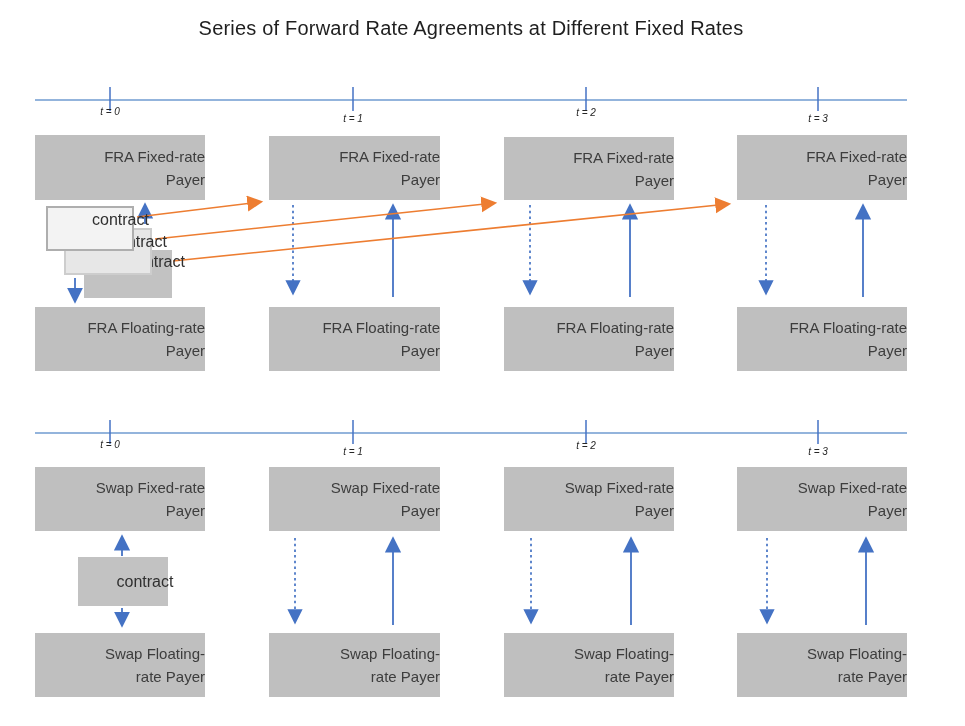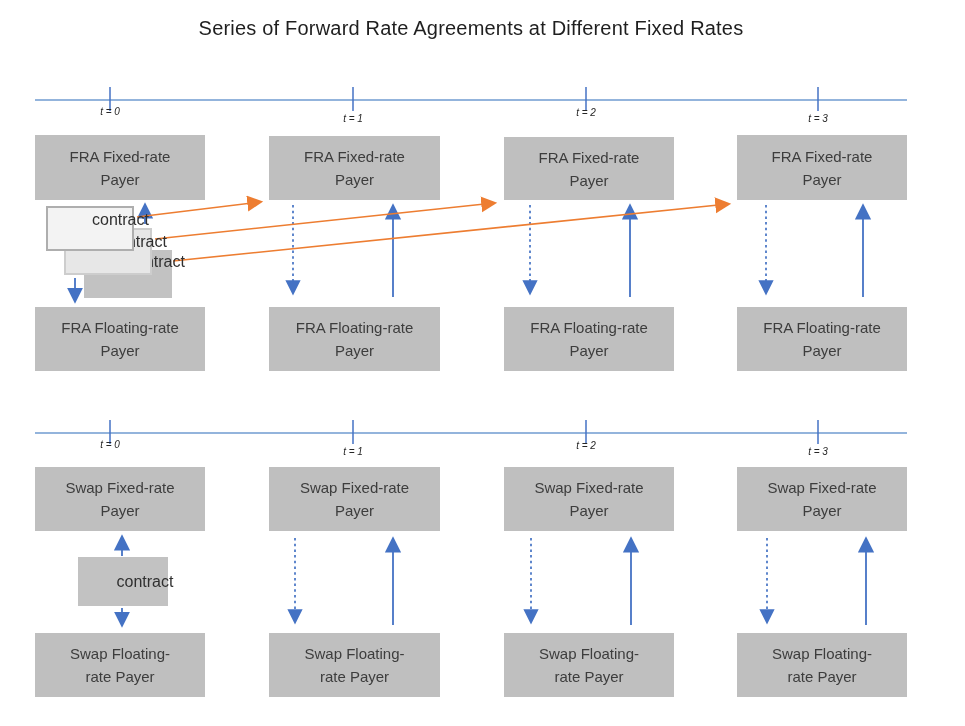--- a/index.html
+++ b/index.html
@@ -11,21 +11,21 @@
   .title{
     position:absolute;text-align:center;font-size:20px;color:#1f1f1f;
     letter-spacing:.2px;white-space:nowrap;
   }
   .tlabel{
     position:absolute;width:70px;text-align:center;font-style:italic;
     font-size:10px;color:#262626;white-space:nowrap;
   }
   .gbox{
     position:absolute;background:#bfbfbf;color:#3d3d3d;
-    display:flex;flex-direction:column;align-items:center;justify-content:center;
+    display:flex;flex-direction:column;align-items:flex-end;justify-content:center;
     font-size:15px;line-height:23px;text-align:center;
   }
   .gbox span{display:block;}
   .contract{
     position:absolute;background:#c2c2c2;color:#303030;
     font-size:16px;text-align:center;line-height:20px;padding-top:2px;
     box-sizing:border-box;
     padding-left:44px;
   }
   .contract.front{background:#f3f3f3;border:2px solid #aeaeae;}

